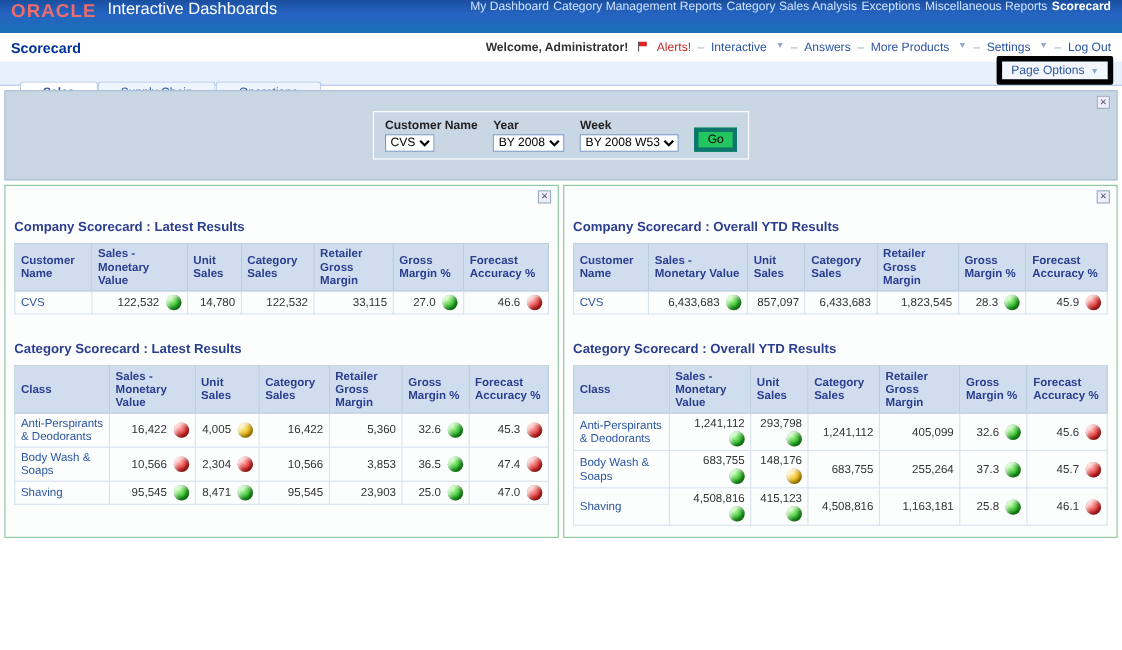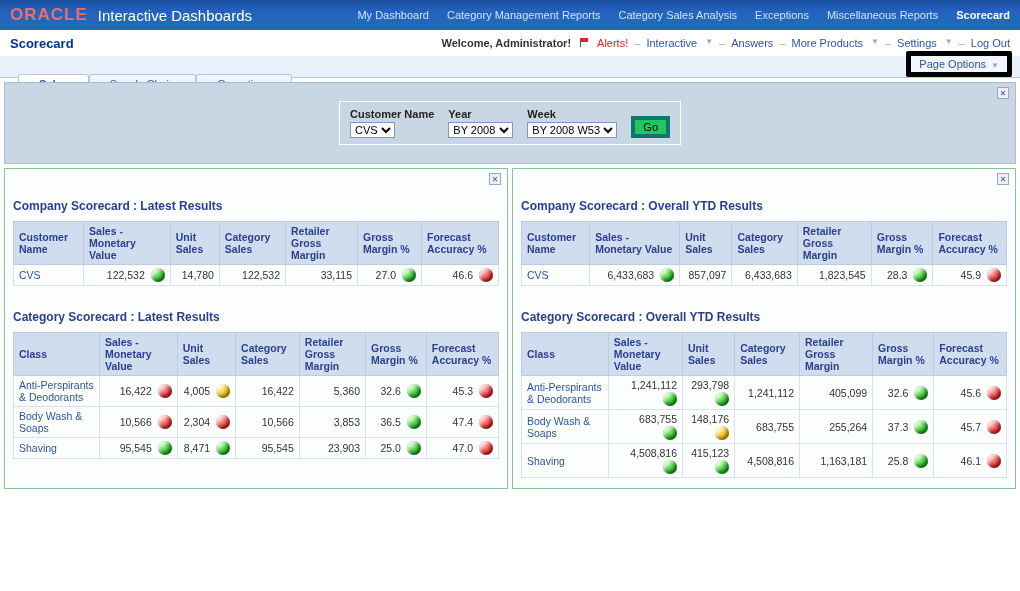--- a/index.html
+++ b/index.html
@@ -1,22 +1,22 @@
 <!DOCTYPE html>
 <html><head>
 <meta charset="utf-8">
 <style>
 *{box-sizing:border-box;margin:0;padding:0}
 body{font-family:Tahoma,Arial,sans-serif;font-size:11px;color:#333;background:#fff;width:1020px}
 a{text-decoration:none}
 
-.banner{background:linear-gradient(#1a4f9f,#2563c0 40%,#1a6fb5);height:30px;display:flex;align-items:center;padding:0 10px;color:#fff}
+.banner{background:linear-gradient(#1a4f9f,#2563c0 40%,#1a6fb5);height:30px;display:flex;padding:0 10px;color:#fff}
 .logo{font-family:'Arial Narrow',Arial;font-size:17px;font-weight:bold;letter-spacing:1px;color:#ed6c6c}
 .logo-sub{font-size:15px;margin-left:10px;color:#fff}
-.topnav{margin-left:auto;display:flex;gap:18px;font-size:11px}
+.topnav{margin-left:auto;display:flex;gap:4px;font-size:11px}
 .topnav a{color:#cfe3ff}
 .topnav a.active{color:#fff;font-weight:bold}
 
 .subhdr{display:flex;align-items:center;height:26px;padding:0 10px;background:#fff}
 .subhdr .title{color:#003399;font-weight:bold;font-size:13px}
 .subhdr .welcome{margin-left:auto;margin-right:8px;font-weight:bold;color:#333}
 .alerts-flag{display:inline-block;width:10px;height:10px;margin-right:2px}
 .alerts-flag svg{display:block}
 .links2{display:flex;align-items:flex-start;gap:6px;color:#6b81b5}
 .links2 a{color:#2b55a2}

